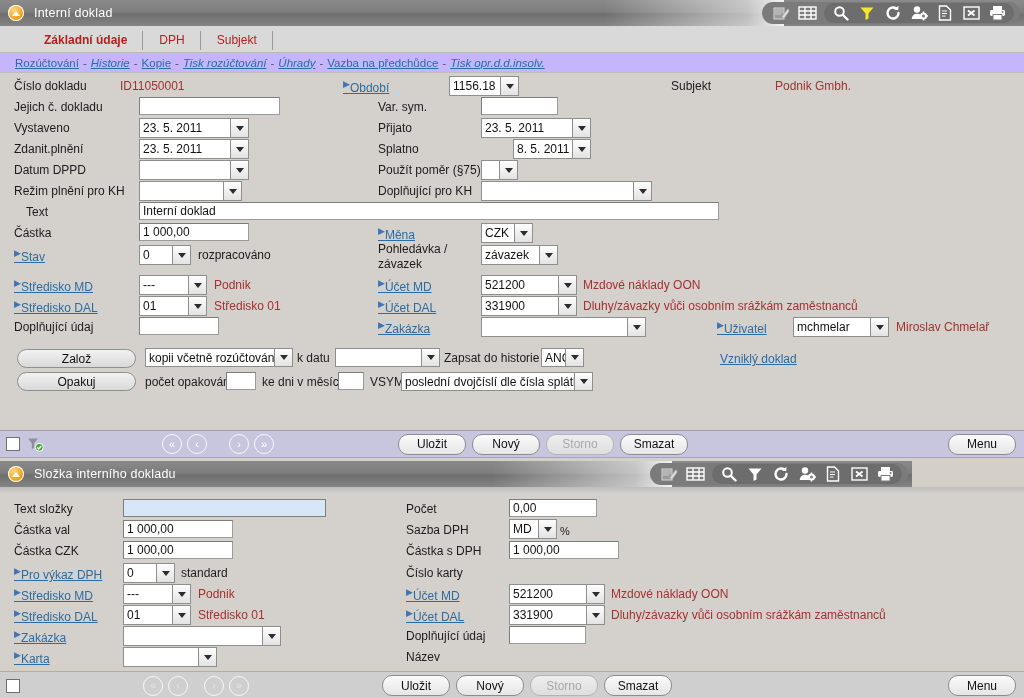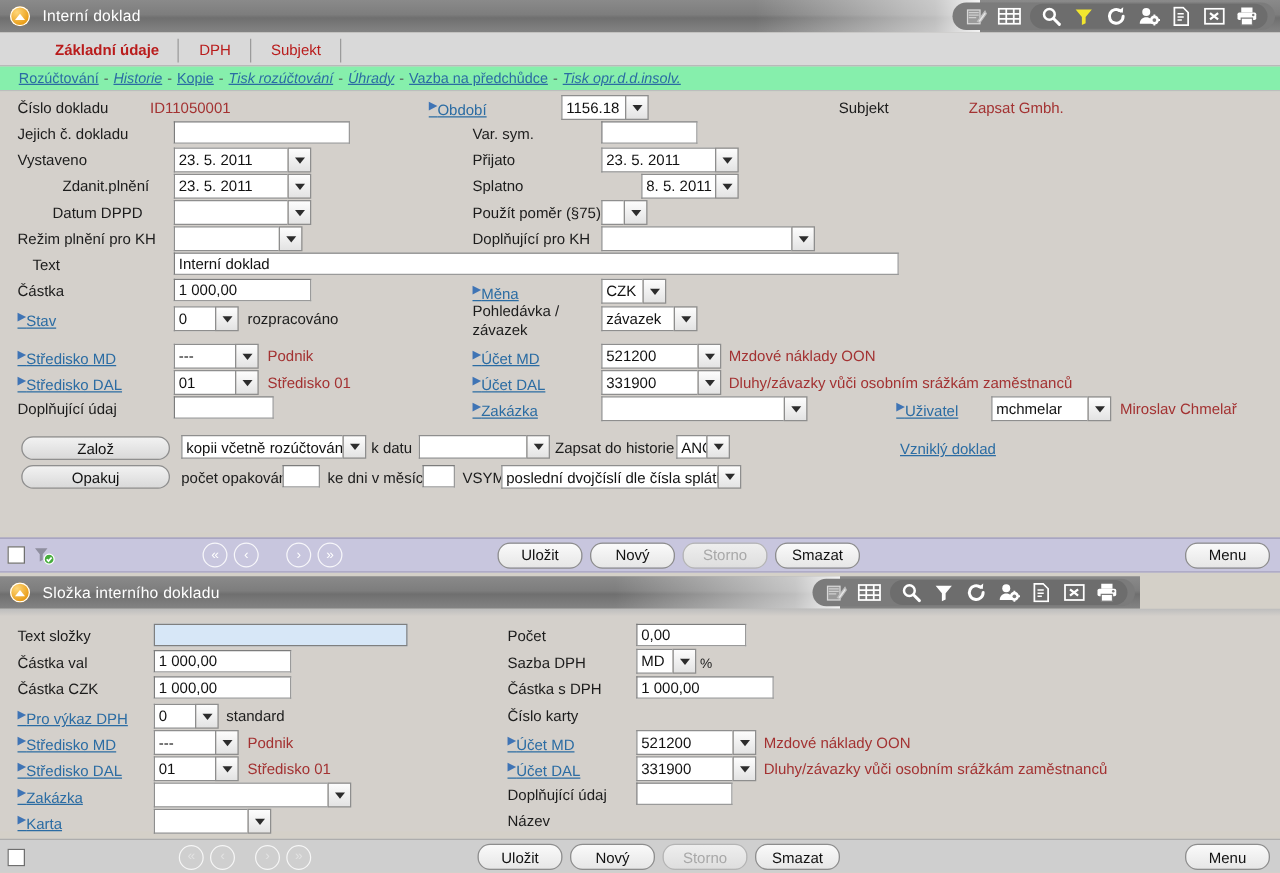--- a/index.html
+++ b/index.html
@@ -53,21 +53,21 @@
   .tab{
     font-size:12px;padding:4px 16px 5px 16px;position:relative;color:#b91c1c;
   }
   .tab.active{font-weight:bold;}
   .tab:after{
     content:"";position:absolute;right:0;top:2px;bottom:2px;width:1px;background:#9b9b9b;
   }
 
   
   .linkrow{
-    height:19px;background:#86efac;border-bottom:1px solid #bdbdbd;
+    height:19px;background:#c4b5fd;border-bottom:1px solid #bdbdbd;
     display:flex;align-items:center;padding-left:14px;font-size:11.5px;color:#444;
   }
   .linkrow a{color:#2b6ca3;text-decoration:underline;margin:0 1px;}
   .linkrow a.ital{font-style:italic;}
   .linkrow .sep{margin:0 3px;color:#555;}
 
   
   .panel{background:#d4d0cb;position:relative;}
   .lbl{position:absolute;font-size:12px;color:#1c1c1c;white-space:nowrap;}
   .lbl.hl{color:#2b6ca3;text-decoration:underline;cursor:pointer;}
@@ -235,50 +235,50 @@
   <div class="panel" style="height:353px;">
 
     <div class="lbl" style="left:14px;top:6px;">Číslo dokladu</div>
     <div class="val-red" style="left:120px;top:6px;">ID11050001</div>
     <div class="lbl hl" style="left:343px;top:6px;"><span class="star">▶</span><span>Období</span></div>
     <div class="combo" style="left:449px;top:3px;width:70px;">
       <div class="cbox">1156.18</div>
       <div class="carrow"></div>
     </div>
     <div class="lbl" style="left:671px;top:6px;">Subjekt</div>
-    <div class="val-red" style="left:775px;top:6px;">Zapsat Gmbh.</div>
+    <div class="val-red" style="left:775px;top:6px;">Podnik Gmbh.</div>
 
     <div class="lbl" style="left:14px;top:27px;">Jejich č. dokladu</div>
     <div class="fld" style="left:139px;top:24px;width:141px;"></div>
     <div class="lbl" style="left:378px;top:27px;">Var. sym.</div>
     <div class="fld" style="left:481px;top:24px;width:77px;"></div>
 
     <div class="lbl" style="left:14px;top:48px;">Vystaveno</div>
     <div class="combo" style="left:139px;top:45px;width:110px;">
       <div class="cbox">23. 5. 2011</div>
       <div class="carrow"></div>
     </div>
     <div class="lbl" style="left:378px;top:48px;">Přijato</div>
     <div class="combo" style="left:481px;top:45px;width:110px;">
       <div class="cbox">23. 5. 2011</div>
       <div class="carrow"></div>
     </div>
 
-    <div class="lbl" style="left:14px;top:69px;margin-left:36px;">Zdanit.plnění</div>
+    <div class="lbl" style="left:14px;top:69px;">Zdanit.plnění</div>
     <div class="combo" style="left:139px;top:66px;width:110px;">
       <div class="cbox">23. 5. 2011</div>
       <div class="carrow"></div>
     </div>
     <div class="lbl" style="left:378px;top:69px;">Splatno</div>
     <div class="combo" style="left:481px;top:66px;width:110px;padding-left:32px;">
       <div class="cbox">8. 5. 2011</div>
       <div class="carrow"></div>
     </div>
 
-    <div class="lbl" style="left:14px;top:90px;margin-left:28px;">Datum DPPD</div>
+    <div class="lbl" style="left:14px;top:90px;">Datum DPPD</div>
     <div class="combo" style="left:139px;top:87px;width:110px;">
       <div class="cbox"></div>
       <div class="carrow"></div>
     </div>
     <div class="lbl" style="left:378px;top:90px;">Použít poměr (§75)</div>
     <div class="combo" style="left:481px;top:87px;width:37px;">
       <div class="cbox"></div>
       <div class="carrow"></div>
     </div>
 

